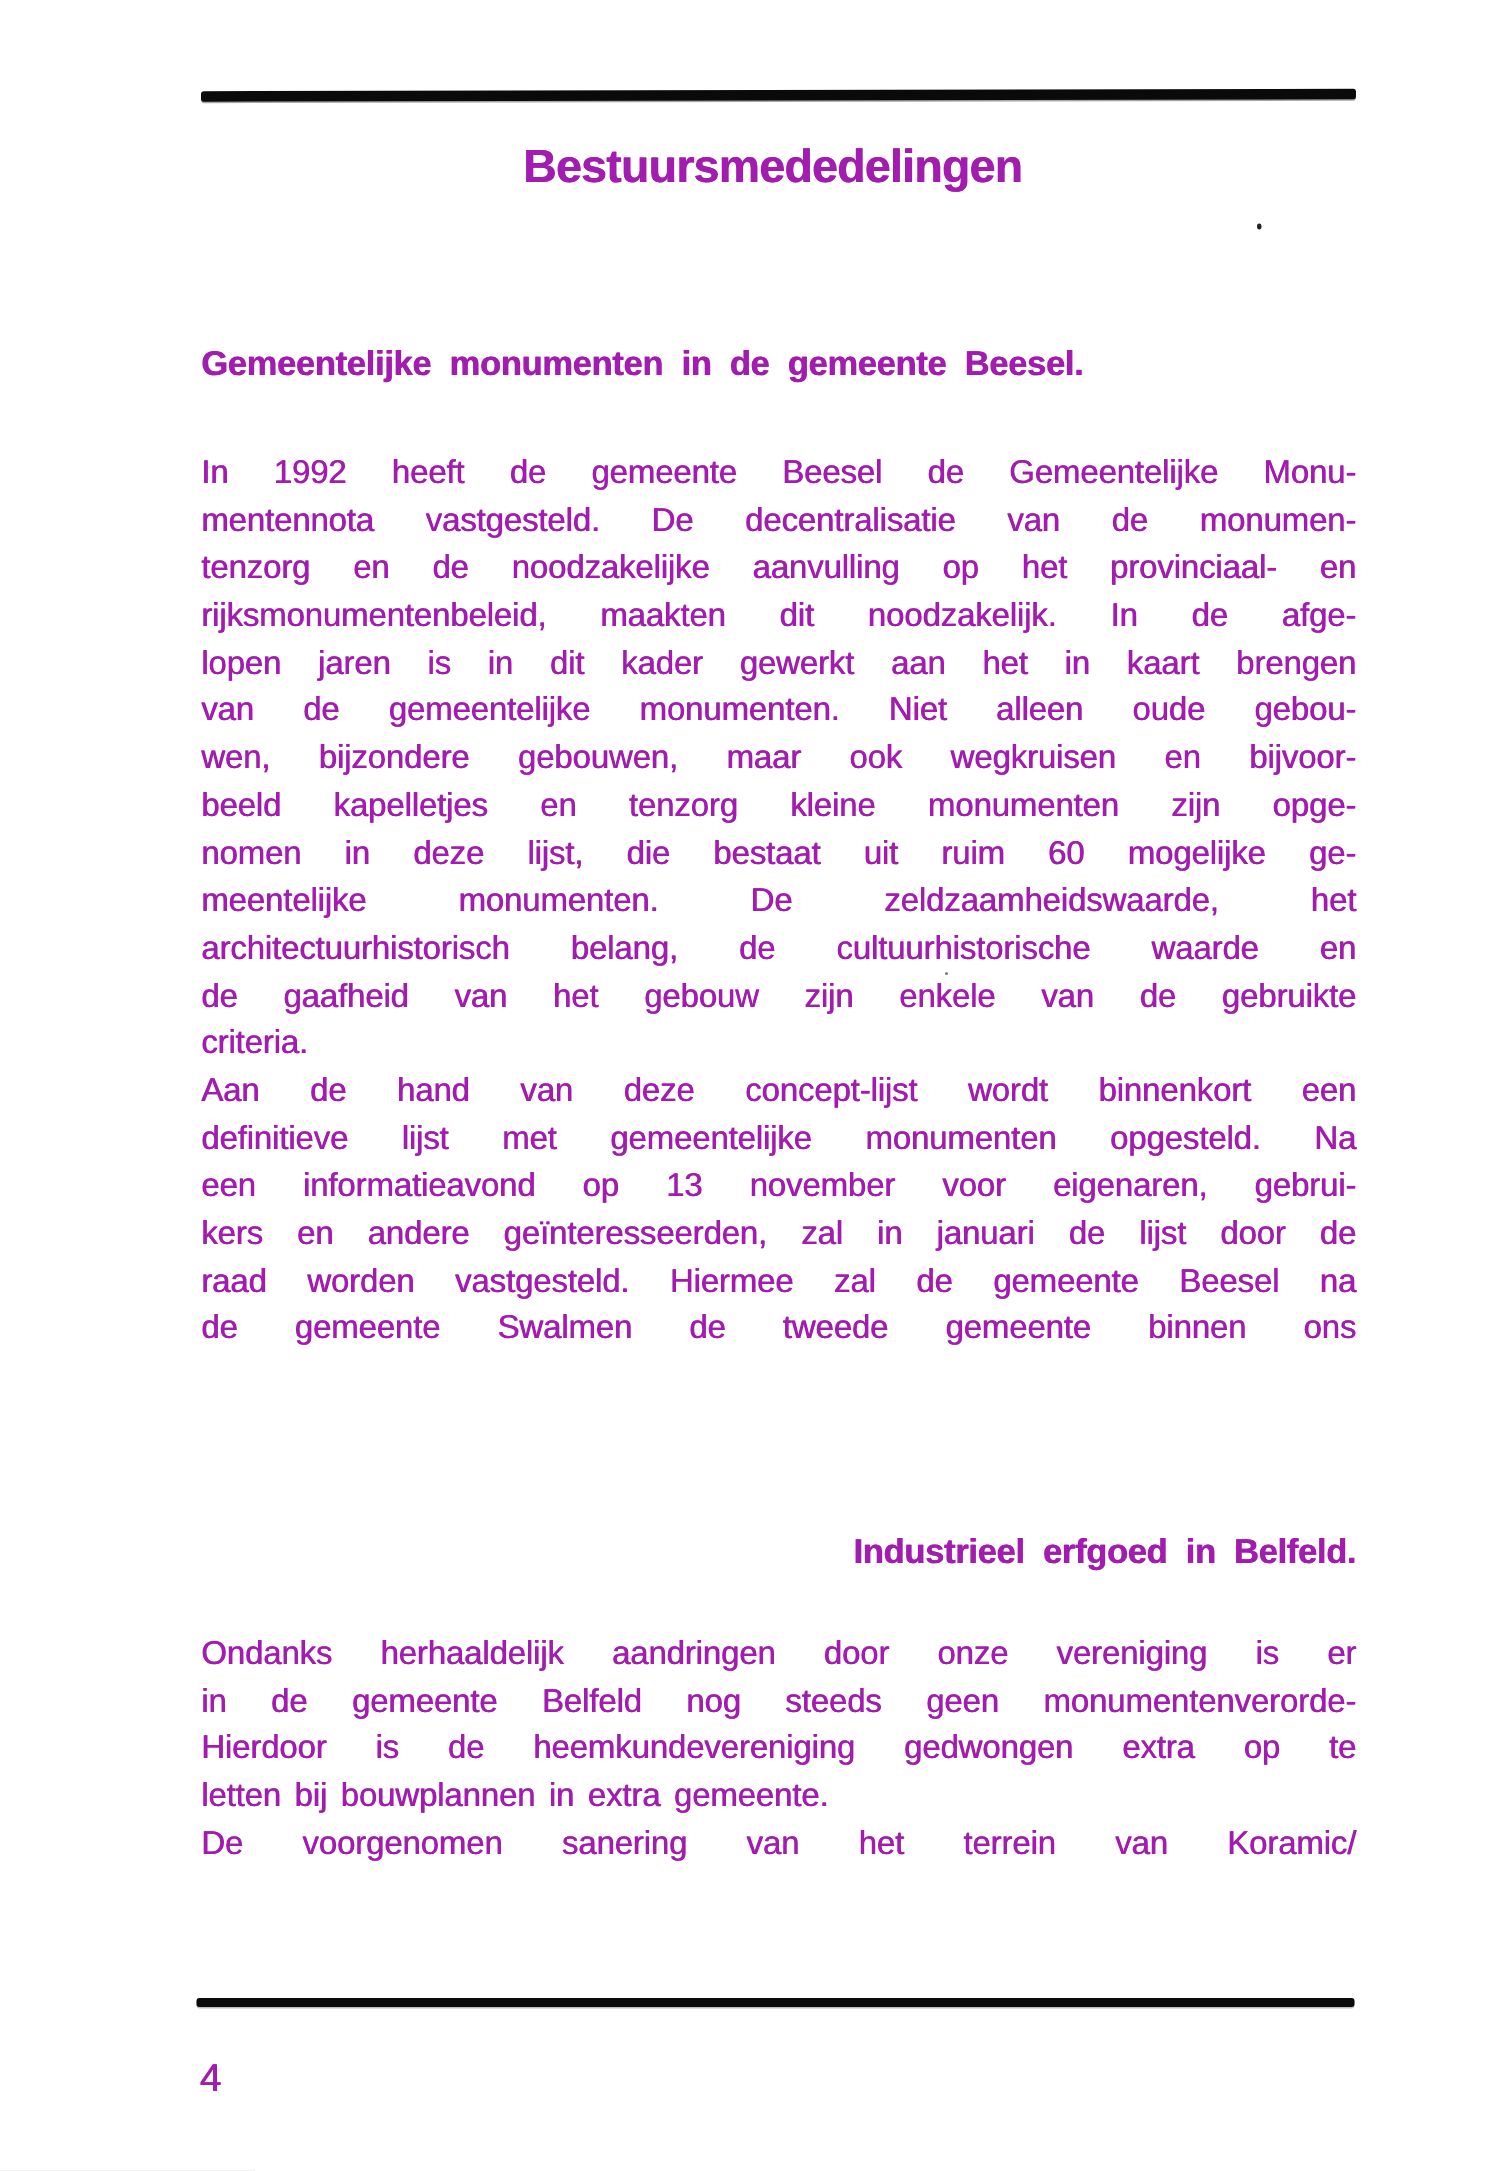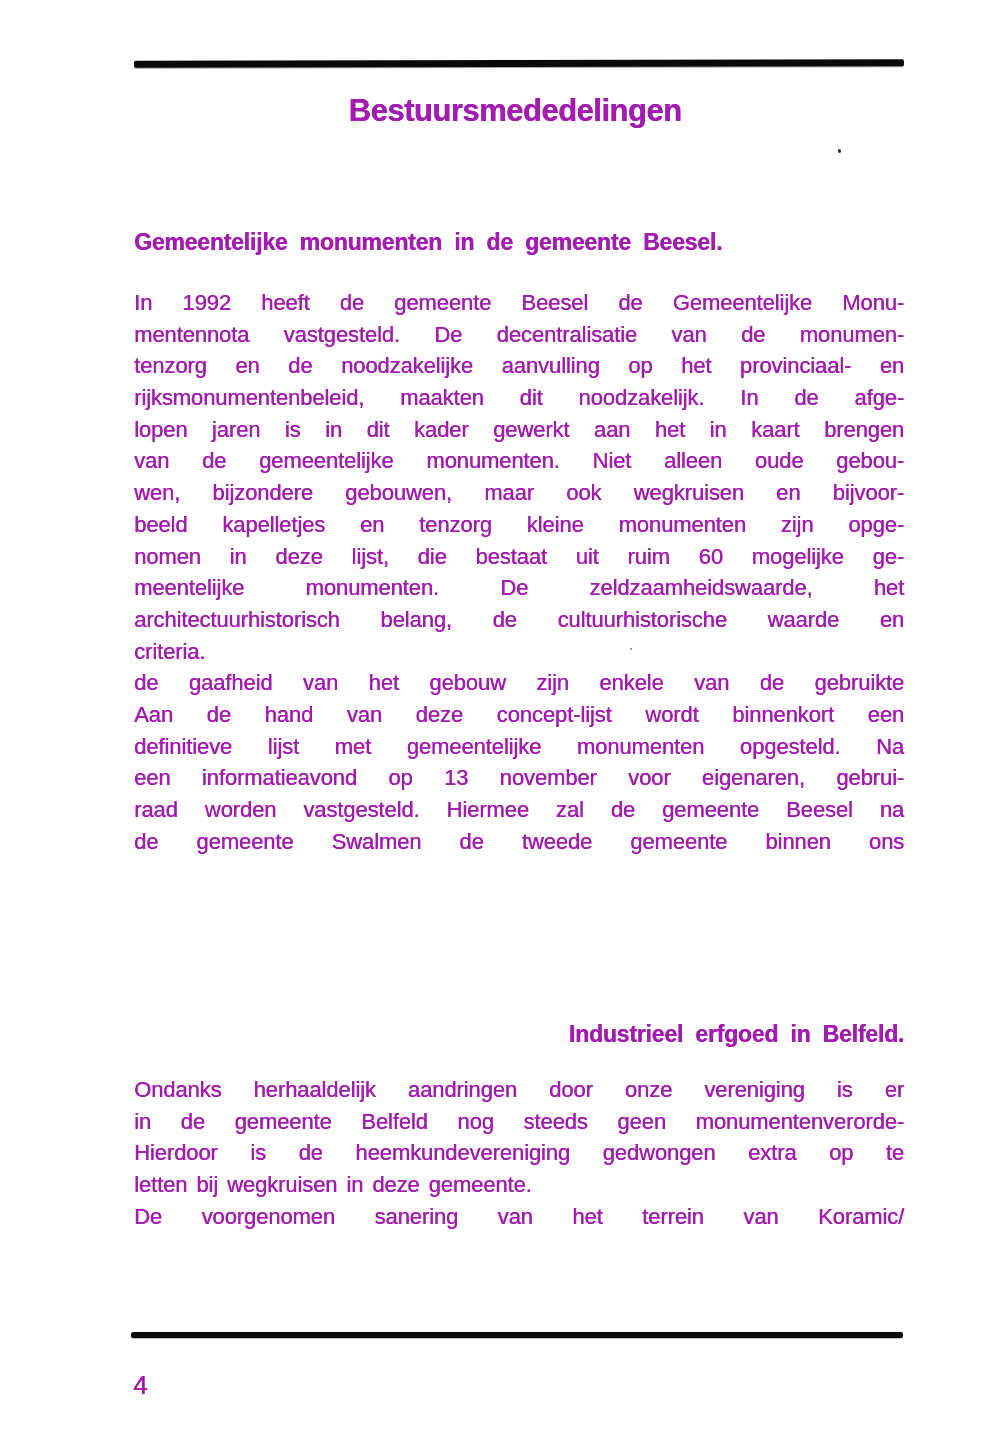--- a/index.html
+++ b/index.html
@@ -55,20 +55,21 @@
   }
   .heading-1 { top: 226px; }
   .heading-2 { top: 1018px; text-align: right; }
   .para-block {
     position: absolute;
     left: 134px;
     width: 770px;
     font-size: 22px;
     letter-spacing: -0.1px;
     word-spacing: 3px;
+    margin-top: 12px;
   }
   .para-1 { top: 287px; }
   .para-2 { top: 1074px; }
   .tline {
     height: 31.7px;
     line-height: 31.7px;
     text-align: justify;
     text-align-last: justify;
     white-space: nowrap;
     text-shadow: 0.45px 0 0 currentColor;
@@ -107,36 +108,37 @@
       <div class="tline">mentennota vastgesteld. De decentralisatie van de monumen-</div>
       <div class="tline">tenzorg en de noodzakelijke aanvulling op het provinciaal- en</div>
       <div class="tline">rijksmonumentenbeleid, maakten dit noodzakelijk. In de afge-</div>
       <div class="tline">lopen jaren is in dit kader gewerkt aan het in kaart brengen</div>
       <div class="tline">van de gemeentelijke monumenten. Niet alleen oude gebou-</div>
       <div class="tline">wen, bijzondere gebouwen, maar ook wegkruisen en bijvoor-</div>
       <div class="tline">beeld kapelletjes en tenzorg kleine monumenten zijn opge-</div>
       <div class="tline">nomen in deze lijst, die bestaat uit ruim 60 mogelijke ge-</div>
       <div class="tline">meentelijke monumenten. De zeldzaamheidswaarde, het</div>
       <div class="tline">architectuurhistorisch belang, de cultuurhistorische waarde en</div>
+      <div class="tline">de gaafheid van het gebouw zijn enkele van de gebruikte</div>
       <div class="tline tline-end">criteria.</div>
-      <div class="tline">de gaafheid van het gebouw zijn enkele van de gebruikte</div>
       <div class="tline">Aan de hand van deze concept-lijst wordt binnenkort een</div>
       <div class="tline">definitieve lijst met gemeentelijke monumenten opgesteld. Na</div>
       <div class="tline">een informatieavond op 13 november voor eigenaren, gebrui-</div>
+      <div class="tline">kers en andere geïnteresseerden, zal in januari de lijst door de</div>
       <div class="tline">raad worden vastgesteld. Hiermee zal de gemeente Beesel na</div>
       <div class="tline">de gemeente Swalmen de tweede gemeente binnen ons</div>
     </div>
 
   <div class="section-heading heading-2 ink">Industrieel erfgoed in Belfeld.</div>
 
   <div class="para-block para-2">
       <div class="tline">Ondanks herhaaldelijk aandringen door onze vereniging is er</div>
       <div class="tline">in de gemeente Belfeld nog steeds geen monumentenverorde-</div>
       <div class="tline">Hierdoor is de heemkundevereniging gedwongen extra op te</div>
-      <div class="tline tline-end">letten bij wegkruisen in deze gemeente.</div>
+      <div class="tline tline-end">letten bij bouwplannen in extra gemeente.</div>
       <div class="tline">De voorgenomen sanering van het terrein van Koramic/</div>
     </div>
 
   <div class="rule rule-bottom"></div>
 
   <div class="page-number ink">4</div>
 
   <div class="speck speck-1"></div>
   <div class="speck speck-2"></div>
 

